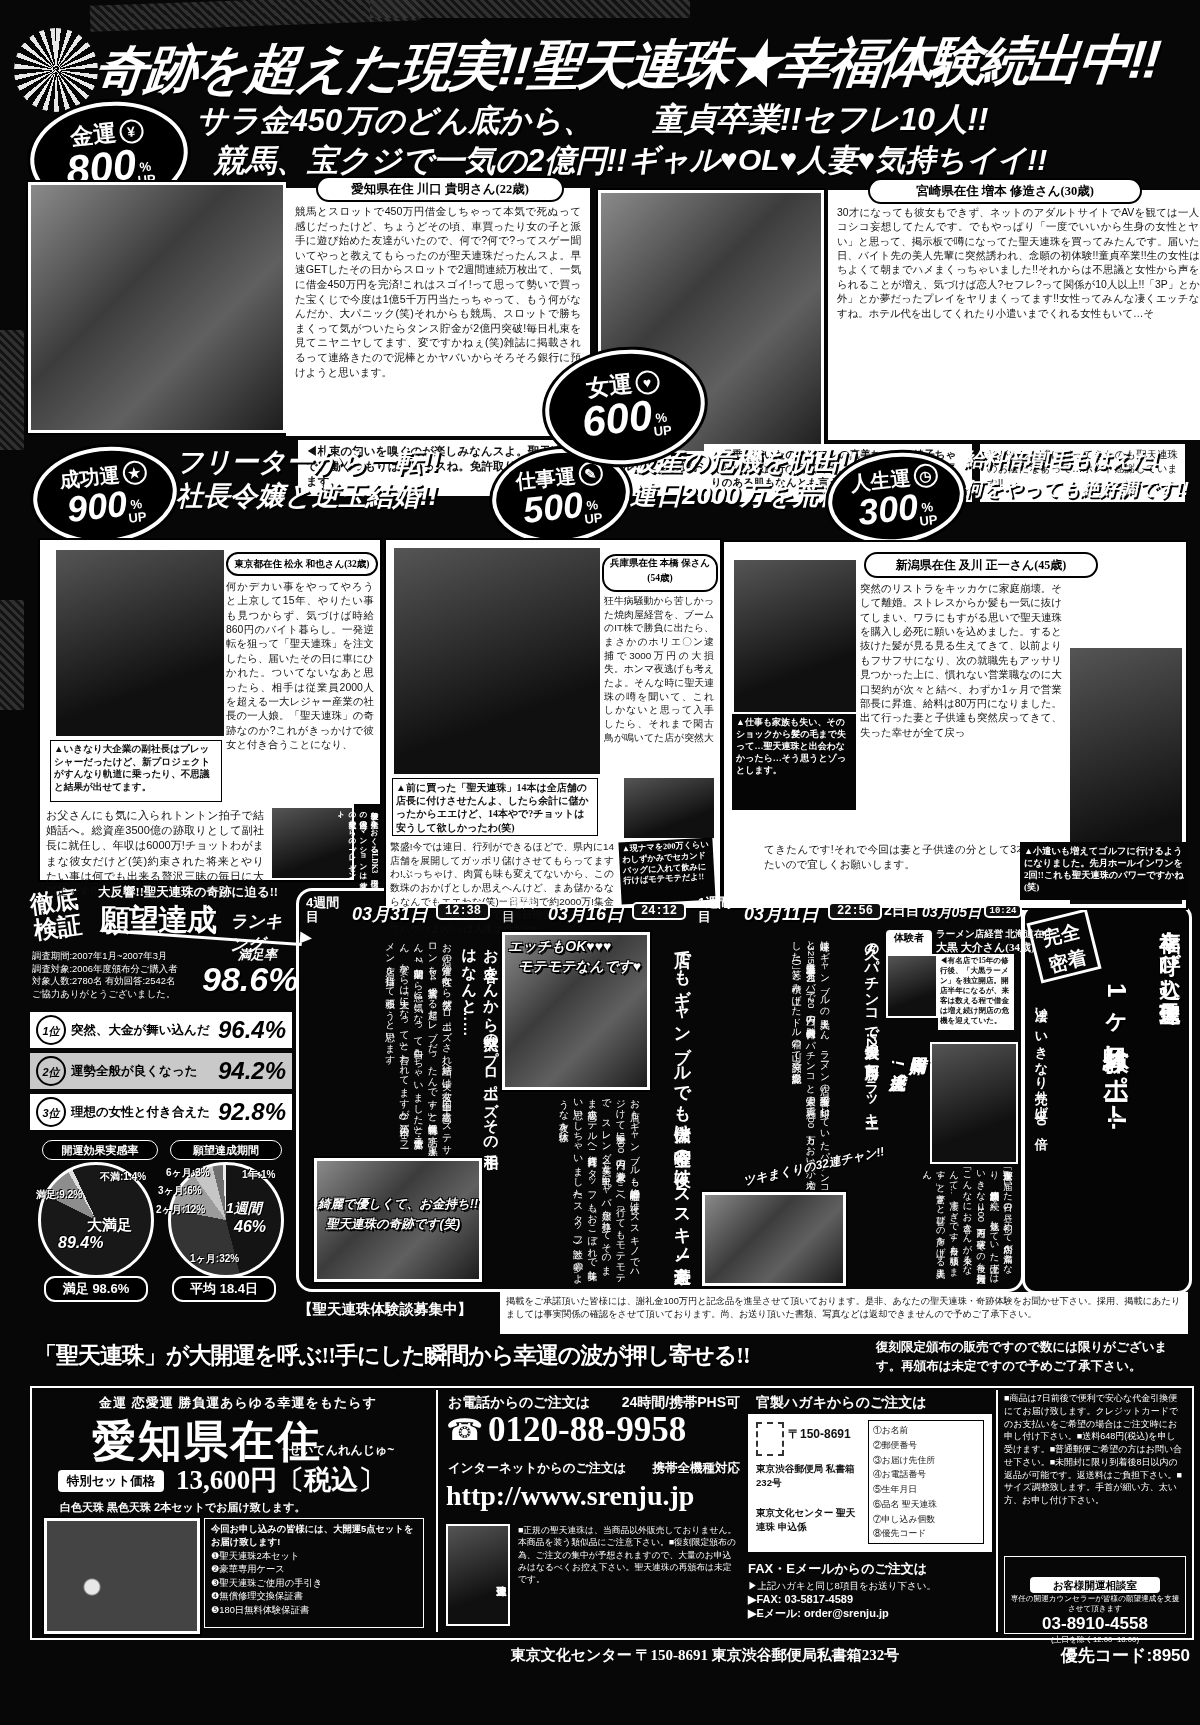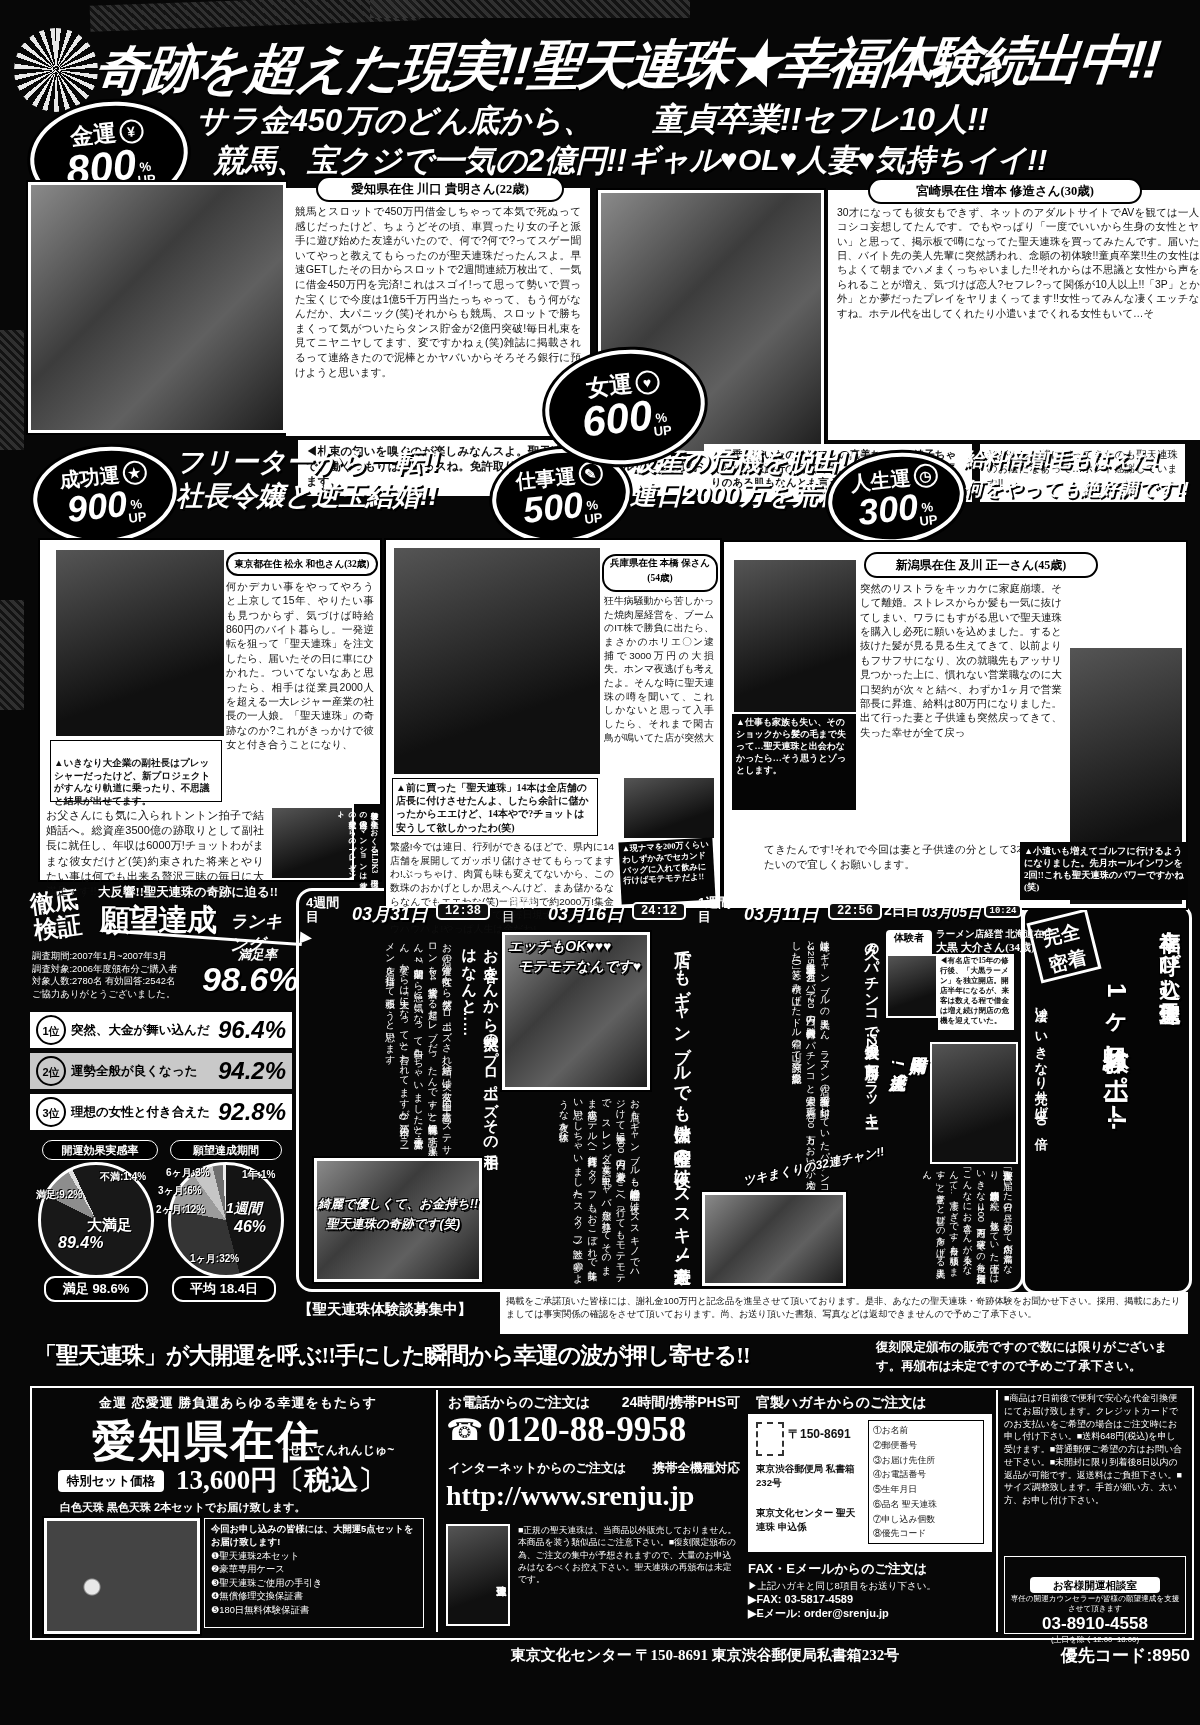--- a/index.html
+++ b/index.html
@@ -28,21 +28,21 @@
                 line-height:20px;font-size:14px;margin-left:3px;vertical-align:2px;}
   .badge .bval{font-size:42px;font-weight:900;font-style:italic;line-height:1;}
   .badge .bunit{display:inline-flex;flex-direction:column;font-size:13px;font-weight:900;line-height:1;vertical-align:6px;}
   .pill{background:#000;color:#fff;border-radius:12px;text-align:center;font-weight:bold;}
   .wpill{background:#fff;color:#000;border-radius:4px;text-align:center;font-weight:bold;}
   .lcd{font-family:"Liberation Mono",monospace;background:#101010;color:#fff;border:2px solid #fff;
        border-radius:5px;font-weight:bold;text-align:center;}
   .rrow{position:absolute;left:30px;width:262px;height:36px;display:flex;align-items:center;
         padding:0 6px;box-sizing:border-box;background:#fff;color:#000;}
   .rrow .rc{flex:0 0 30px;height:30px;border:2px solid #000;border-radius:50%;font-size:11px;
-            font-weight:bold;line-height:28px;text-align:center;box-sizing:border-box;}
+            font-weight:bold;line-height:28px;text-align:center;box-sizing:border-box;font-style:italic;}
   .rrow .rl{flex:1;font-size:12.5px;font-weight:bold;padding-left:5px;}
   .rrow .rv{font-size:24px;font-weight:900;font-style:italic;}
   .pie{border-radius:50%;border:3px solid #fff;}
   .plbl{position:absolute;font-size:10px;font-weight:bold;color:#fff;text-shadow:1px 1px 0 #000,-1px -1px 0 #000;white-space:nowrap;}
   .decor{background:repeating-linear-gradient(45deg,#3a3a3a 0 3px,#161616 3px 6px);opacity:.8;}
   .burst{background:repeating-conic-gradient(#e9e9e9 0 7deg,transparent 7deg 16deg);border-radius:50%;}
   .serif{font-family:"Liberation Serif",serif;}
 </style>
 </head>
 <body>
@@ -117,21 +117,21 @@
           <span>UP</span>
         </span></div>
   </div>
   <div class="abs hl" style="left:964px;top:446px;font-size:20px;">給料倍増!毛もはえた!</div>
   <div class="abs hl" style="left:964px;top:476px;font-size:19px;">何をやっても絶好調です!!</div>
 
   <div class="abs panel z2" style="left:40px;top:540px;width:340px;height:340px;">
     <div class="abs phd" style="left:14px;top:8px;width:168px;height:186px;"></div>
     <div class="namebar abs" style="left:186px;top:12px;width:148px;height:20px;font-size:9.5px;line-height:20px;">東京都在住 松永 和也さん(32歳)</div>
     <div class="abs bt" style="left:186px;top:40px;width:148px;height:222px;font-size:10.4px;">何かデカい事をやってやろうと上京して15年、やりたい事も見つからず、気づけば時給860円のバイト暮らし。一発逆転を狙って「聖天連珠」を注文したら、届いたその日に車にひかれた。ついてないなあと思ったら、相手は従業員2000人を超える一大レジャー産業の社長の一人娘。「聖天連珠」の奇跡なのか?これがきっかけで彼女と付き合うことになり、</div>
-    <div class="abs cap" style="left:10px;top:200px;width:172px;height:62px;font-size:9.6px;border:1px solid #000;padding:16px 3px;box-sizing:border-box;">▲いきなり大企業の副社長はプレッシャーだったけど、新プロジェクトがすんなり軌道に乗ったり、不思議と結果が出せてます。</div>
+    <div class="abs cap" style="left:10px;top:200px;width:172px;height:62px;font-size:9.6px;border:1px solid #000;padding:2px 3px;box-sizing:border-box;">▲いきなり大企業の副社長はプレッシャーだったけど、新プロジェクトがすんなり軌道に乗ったり、不思議と結果が出せてます。</div>
     <div class="abs bt" style="left:6px;top:268px;width:218px;height:66px;font-size:11px;">お父さんにも気に入られトントン拍子で結婚話へ。総資産3500億の跡取りとして副社長に就任し、年収は6000万!チョットわがままな彼女だけど(笑)約束された将来とやりたい事は何でも出来る贅沢三昧の毎日に大満足です!!</div>
     <div class="abs phd" style="left:230px;top:266px;width:80px;height:70px;"></div>
     <div class="abs vert kbox cap" style="left:314px;top:264px;width:24px;height:72px;font-size:7.6px;padding:2px;">優雅な生活をおくる5LDK3億円の港区のマンションは彼女の父親からのプレゼント。</div>
   </div>
 
   <div class="abs panel z2" style="left:386px;top:540px;width:334px;height:368px;">
     <div class="abs phd" style="left:6px;top:6px;width:206px;height:226px;"></div>
     <div class="namebar abs" style="left:216px;top:14px;width:112px;height:34px;font-size:9.5px;line-height:1.6;">兵庫県在住 本橋 保さん(54歳)</div>
     <div class="abs bt" style="left:218px;top:54px;width:110px;height:176px;font-size:9.9px;">狂牛病騒動から苦しかった焼肉屋経営を、ブームのIT株で勝負に出たら、まさかのホリエ〇ン逮捕で3000万円の大損失。ホンマ夜逃げも考えたよ。そんな時に聖天連珠の噂を聞いて、これしかないと思って入手したら、それまで閑古鳥が鳴いてた店が突然大</div>
     <div class="abs cap" style="left:6px;top:238px;width:206px;height:58px;font-size:10px;border:1px solid #000;padding:2px 3px;box-sizing:border-box;">▲前に買った「聖天連珠」14本は全店舗の店長に付けさせたんよ、したら余計に儲かったからエエけど、14本やで?チョットは安うして欲しかったわ(笑)</div>

